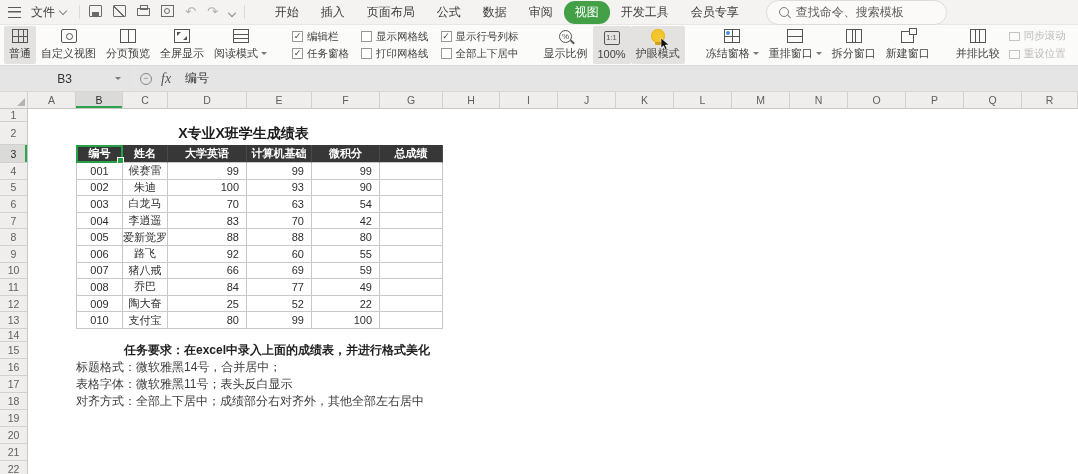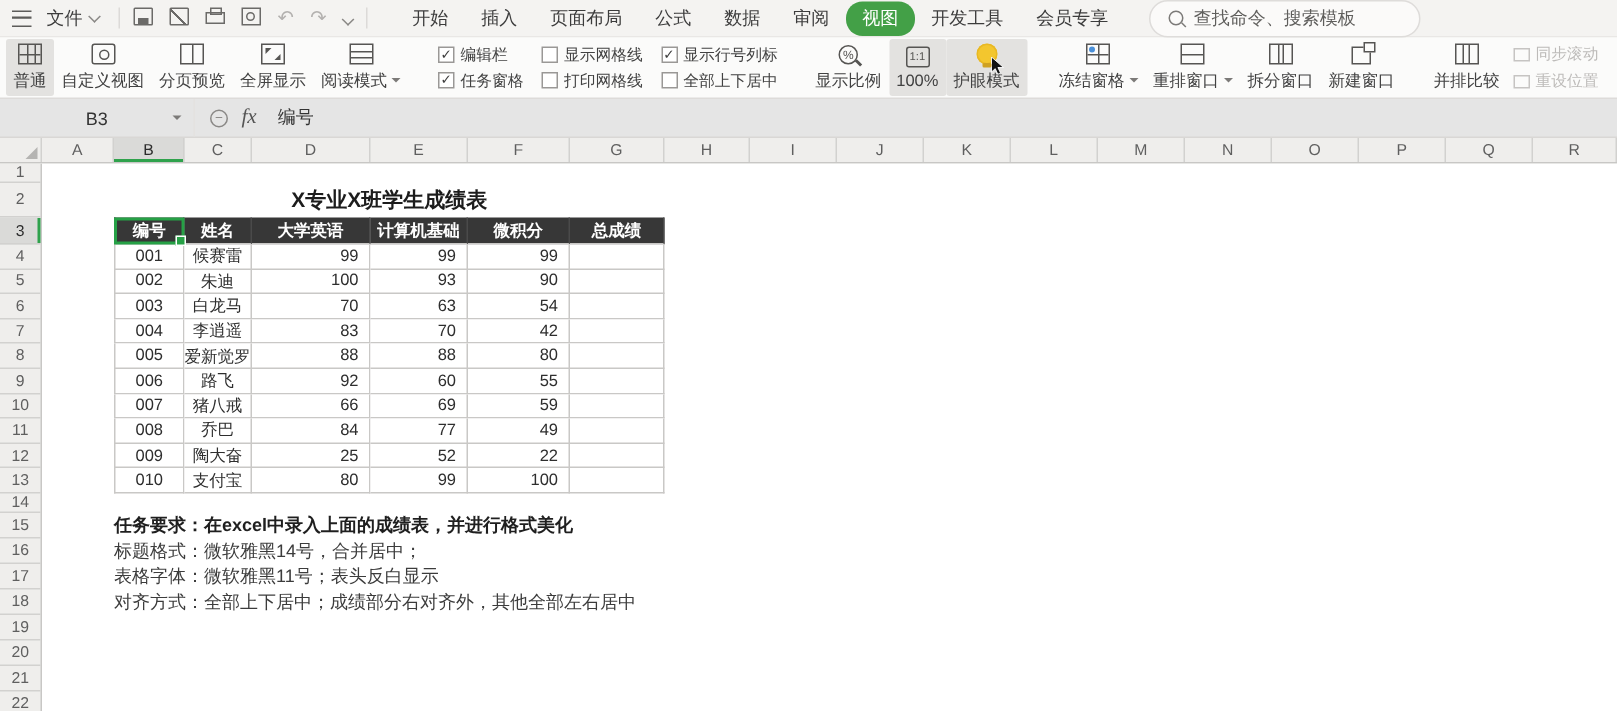--- a/index.html
+++ b/index.html
@@ -82,33 +82,33 @@
   .colhdrs{display:flex;height:17px;background:#efeeec;border-bottom:1px solid #c8c7c5;font-size:10.5px;color:#5f5f5f;box-sizing:border-box;}
   .corner{width:28px;position:relative;border-right:1px solid #d2d1cf;box-sizing:border-box;}
   .corner::after{content:"";position:absolute;right:2px;bottom:2px;border-left:8px solid transparent;border-bottom:8px solid #b5b4b2;}
   .colcell{border-right:1px solid #d2d1cf;display:flex;align-items:center;justify-content:center;box-sizing:border-box;cursor:default;}
   .colcell.sel{background:#dadad8;box-shadow:inset 0 -2px 0 #2fa24c;color:#2c2c2c;}
   .sheet-body{display:flex;height:365px;overflow:hidden;}
   .rowhdrs{width:28px;background:#efeeec;border-right:1px solid #c8c7c5;font-size:10.5px;color:#5f5f5f;box-sizing:border-box;flex:none;}
   .rowcell{border-bottom:1px solid #d2d1cf;display:flex;align-items:center;justify-content:center;box-sizing:border-box;cursor:default;}
   .rowcell.sel{background:#dadad8;box-shadow:inset -2px 0 0 #2fa24c;color:#2c2c2c;}
   .cells{position:relative;flex:1;background:#fff;overflow:hidden;}
-  .title-cell{position:absolute;left:48px;top:13px;width:367px;height:23px;display:flex;align-items:center;justify-content:center;font-size:14px;font-weight:bold;color:#1c1c1c;}
+  .title-cell{position:absolute;left:32px;top:13px;width:367px;height:23px;display:flex;align-items:center;justify-content:center;font-size:14px;font-weight:bold;color:#1c1c1c;}
   .stable{position:absolute;left:48px;top:36px;width:367px;}
   .trow{display:flex;}
   .tcell{box-sizing:border-box;border-right:1px solid #c9c8c6;border-bottom:1px solid #c9c8c6;font-size:11px;color:#2e2e2e;display:flex;align-items:center;background:#fff;}
   .tcell.first{border-left:1px solid #c9c8c6;}
   .tcell.hdr{background:#373737;color:#fff;justify-content:center;font-weight:bold;border-color:#4a4a4a;border-bottom-color:#c9c8c6;}
   .tcell.hdr.first{border-left-color:#373737;}
   .tcell.ctr{justify-content:center;}
   .tcell.num{justify-content:flex-end;padding-right:7px;}
   .active-cell{position:absolute;left:48px;top:36px;width:47px;height:18px;border:2px solid #26a146;box-sizing:border-box;pointer-events:none;}
   .fill-handle{position:absolute;right:-3px;bottom:-3px;width:5px;height:5px;background:#26a146;border:1px solid #fff;pointer-events:auto;}
   .note-line{position:absolute;left:48px;height:17px;display:flex;align-items:center;font-size:12px;color:#3c3c3c;white-space:nowrap;}
-  .note-line.bold{font-weight:bold;color:#1f1f1f;}
+  .note-line.bold{font-weight:bold;color:#1f1f1f;margin-left:48px;}
 </style>
 </head>
 <body>
 
 <div class="menubar">
   <span class="hamburger"></span>
   <span class="filebtn">
     <span>文件</span>
     <span class="chev"></span>
   </span>

